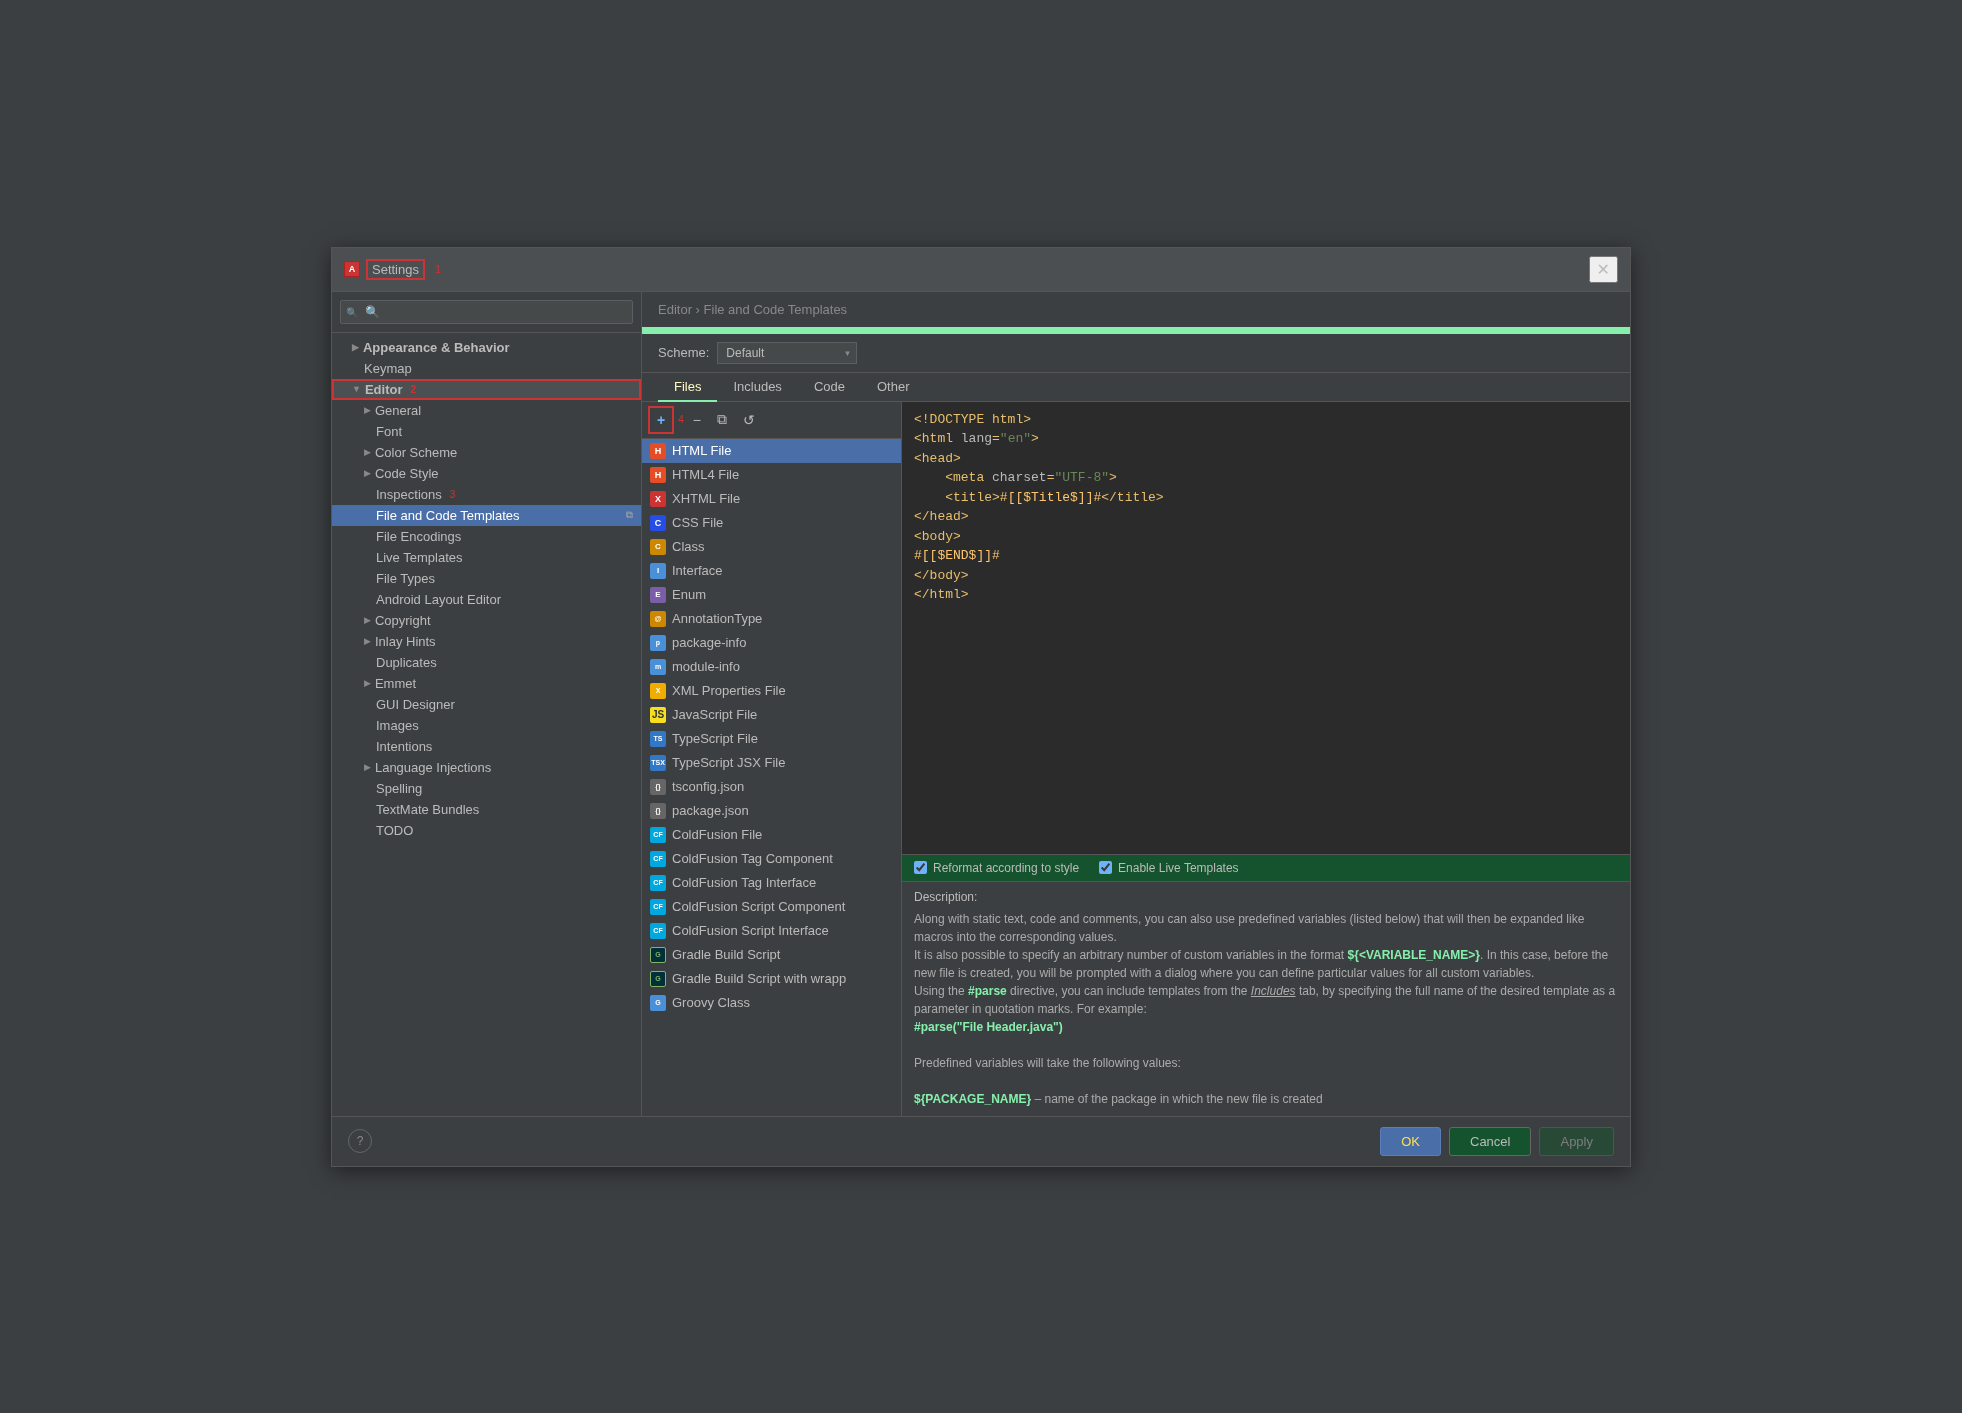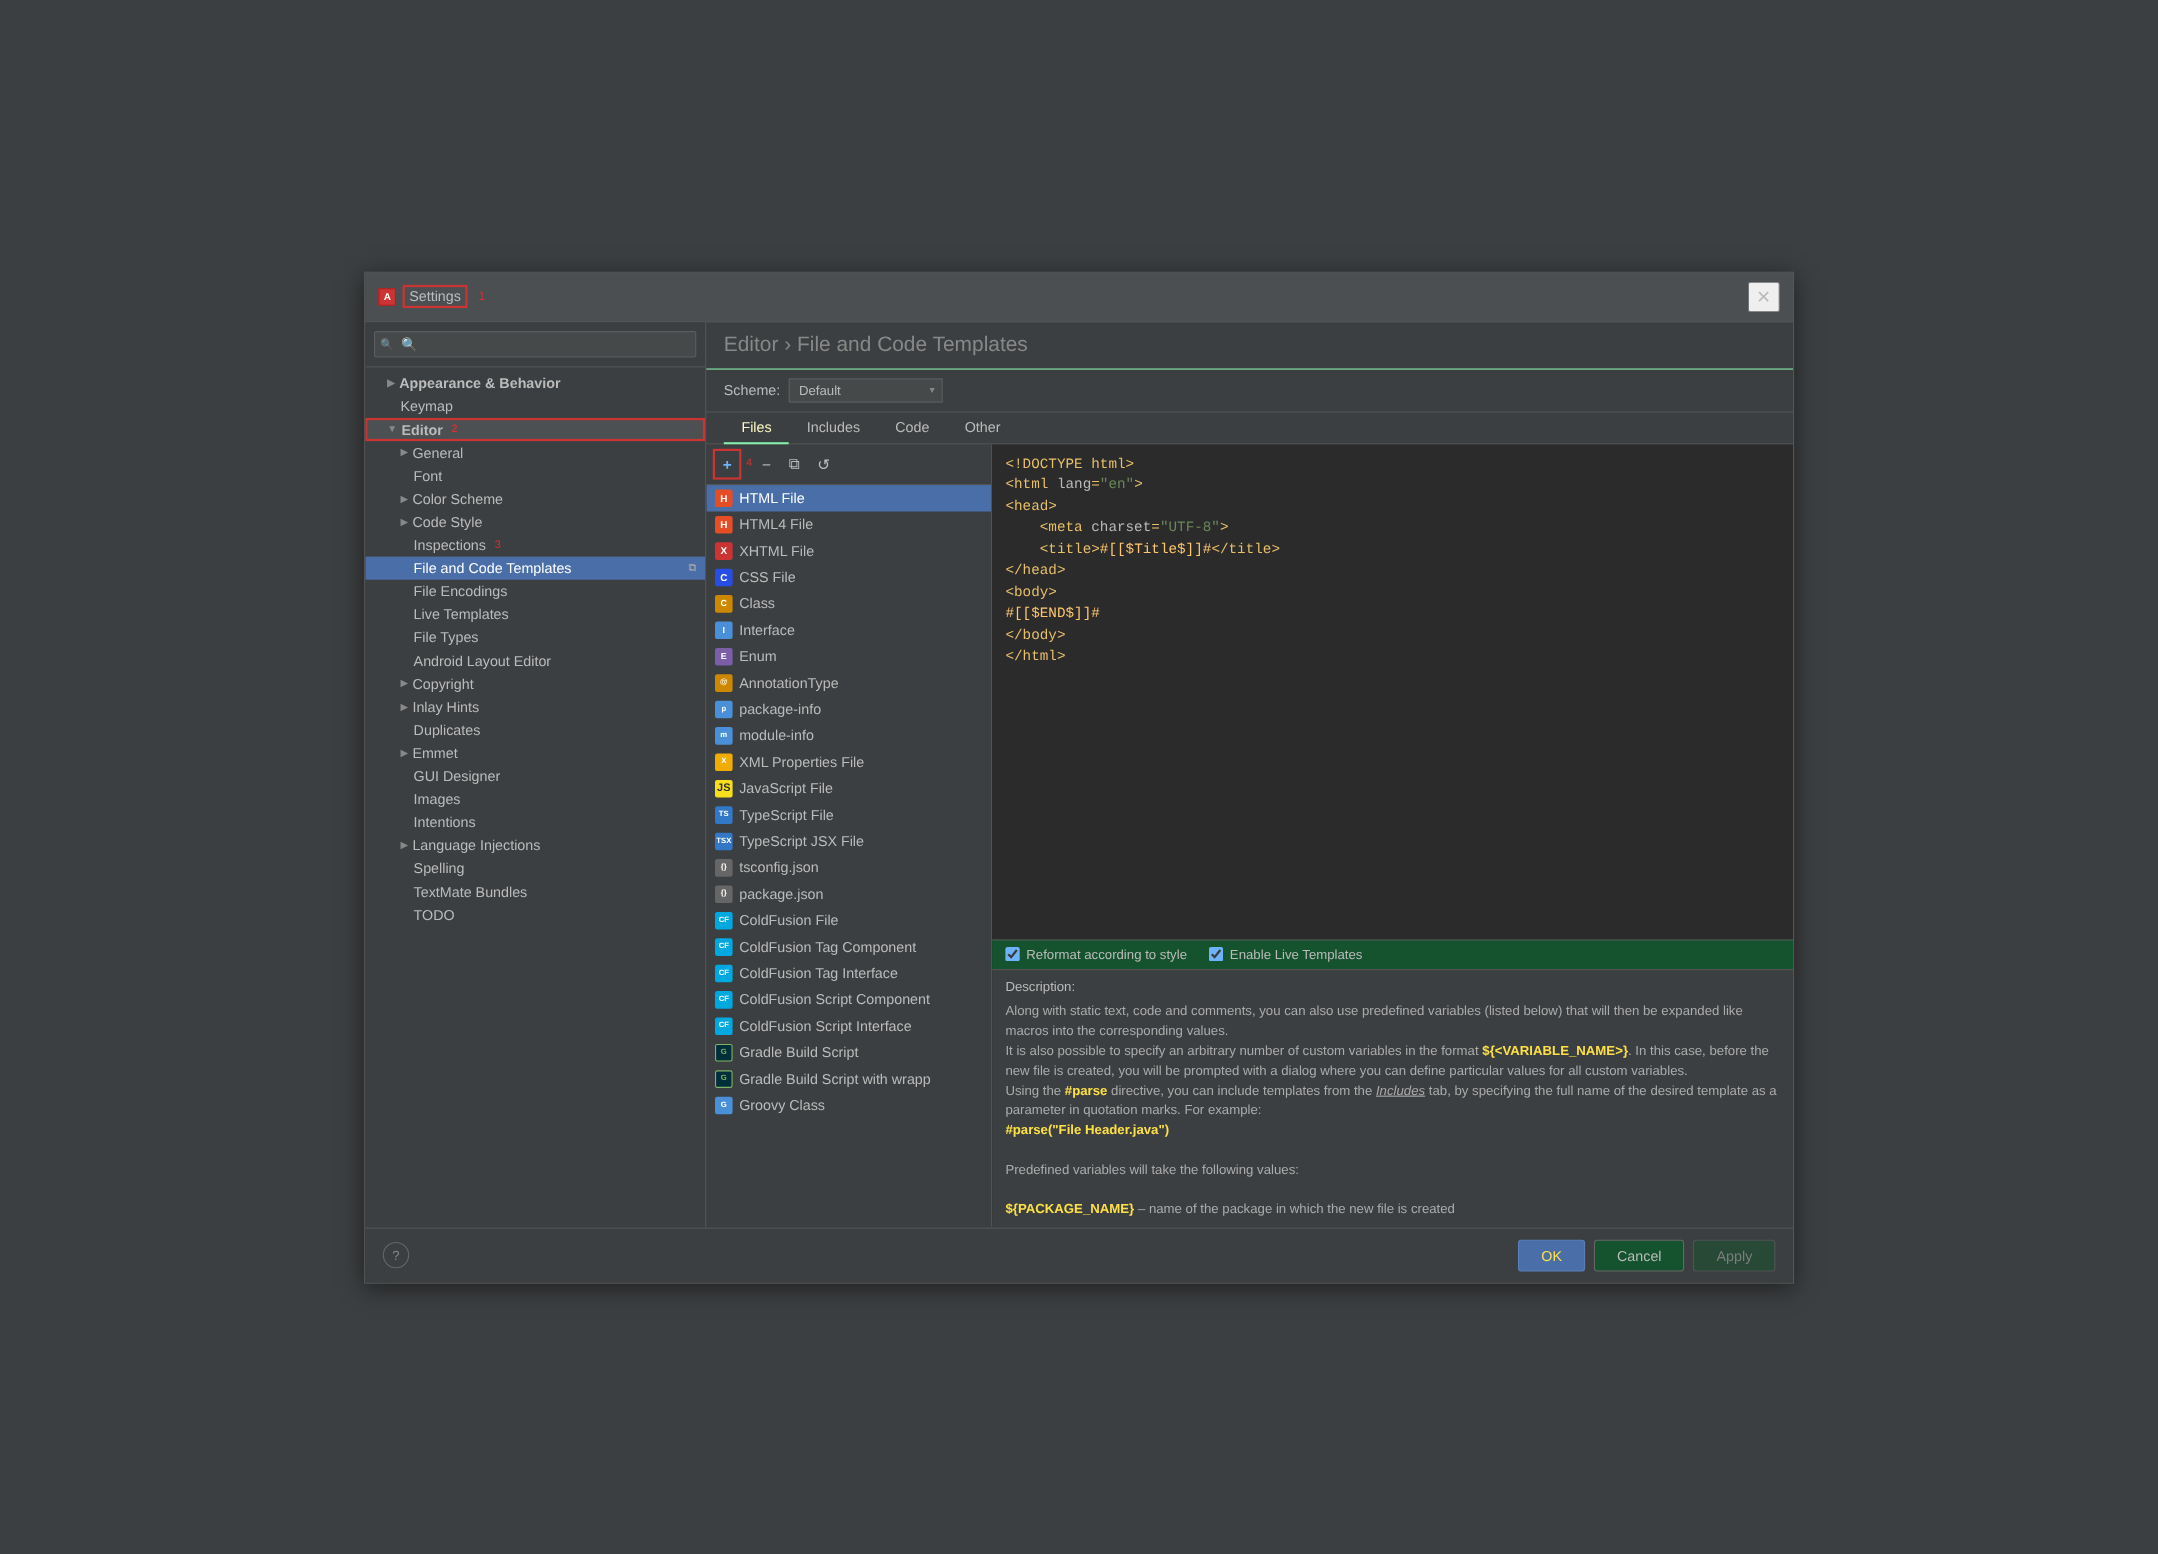--- a/index.html
+++ b/index.html
@@ -130,23 +130,23 @@
     .red-border { outline: 2px solid #cc3333; outline-offset: -2px; }
     
     .content {
       flex: 1;
       display: flex;
       flex-direction: column;
       overflow: hidden;
     }
     .breadcrumb {
       padding: 10px 16px;
-      font-size: 19px;
-      color: #bbbbbb;
-      border-bottom: 1px solid #86efac;
+      font-size: 13px;
+      color: #bbbbbb;
+      border-bottom: 7px solid #86efac;
     }
     .breadcrumb span { color: #888; }
     .scheme-row {
       padding: 8px 16px;
       display: flex;
       align-items: center;
       gap: 8px;
       border-bottom: 1px solid #555;
     }
     .scheme-label { color: #bbbbbb; }
@@ -314,21 +314,21 @@
       background: #3c3f41;
       max-height: 250px;
       overflow-y: auto;
     }
     .desc-label { color: #bbbbbb; font-size: 12px; margin-bottom: 6px; }
     .desc-text {
       font-size: 12px;
       color: #ababab;
       line-height: 1.5;
     }
-    .desc-text b { color: #fde047; }
+    .desc-text b { color: #86efac; }
     .desc-text em { font-style: italic; text-decoration: underline; }
     
     .bottom-bar {
       padding: 10px 16px;
       display: flex;
       align-items: center;
       justify-content: space-between;
       border-top: 1px solid #555;
       background: #3c3f41;
     }

